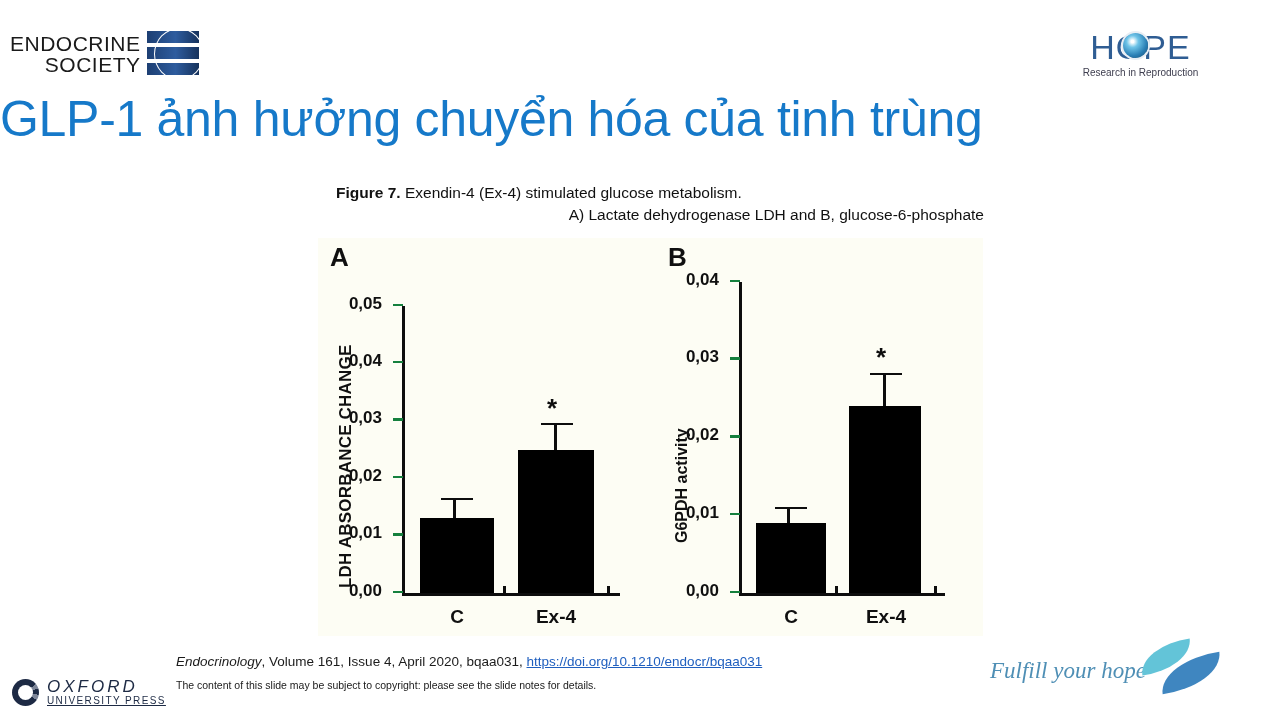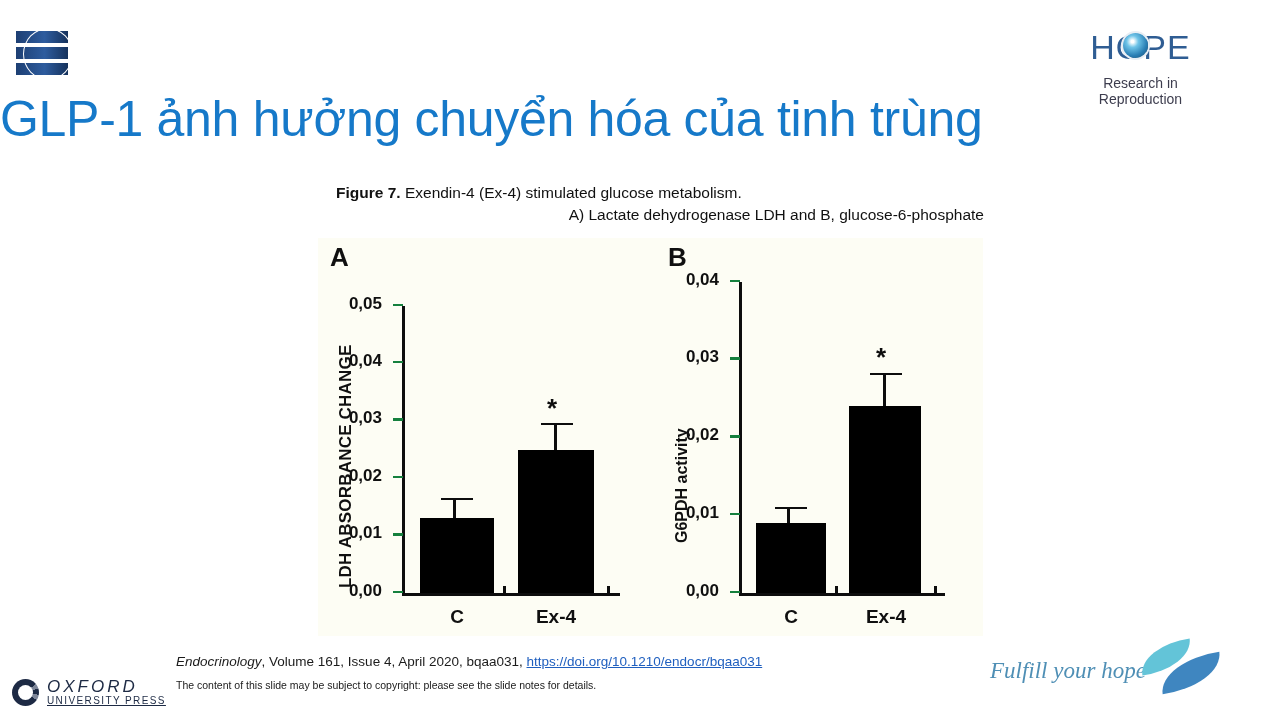--- a/index.html
+++ b/index.html
@@ -83,23 +83,23 @@
     position: absolute;
     left: 33px;
     top: 3px;
     width: 25px;
     height: 25px;
     border-radius: 50%;
     background: radial-gradient(circle at 38% 34%, #ffffff 6%, #6fc4e8 26%, #2a7fb5 62%, #17476b 100%);
     box-shadow: 0 0 0 2px #e9eef4;
   }
   .hope-tag {
-    font-size: 14px;
+    font-size: 10px;
     color: #3d3d4e;
-    margin-top: 11px;
+    margin-top: 3px;
     font-family: "Liberation Sans", sans-serif;
   }
 
   
   #slide-title {
     position: absolute;
     left: 0;
     top: 90px;
     width: 1280px;
     text-align: left;
@@ -359,20 +359,24 @@
     width: 62px;
     height: 34px;
     background: #3f86c0;
     transform: rotate(-8deg);
   }
 </style>
 </head>
 <body>
 
 <div id="endocrine-logo">
+  <div class="es-text">
+    <span>ENDOCRINE</span>
+    <span>SOCIETY</span>
+  </div>
   <div class="es-mark">
     <div class="es-bar b1"></div>
     <div class="es-bar b2"></div>
     <div class="es-bar b3"></div>
     <div class="es-arc"></div>
   </div>
 </div>
 
 <div id="hope-logo">
   <div class="hope-word">

